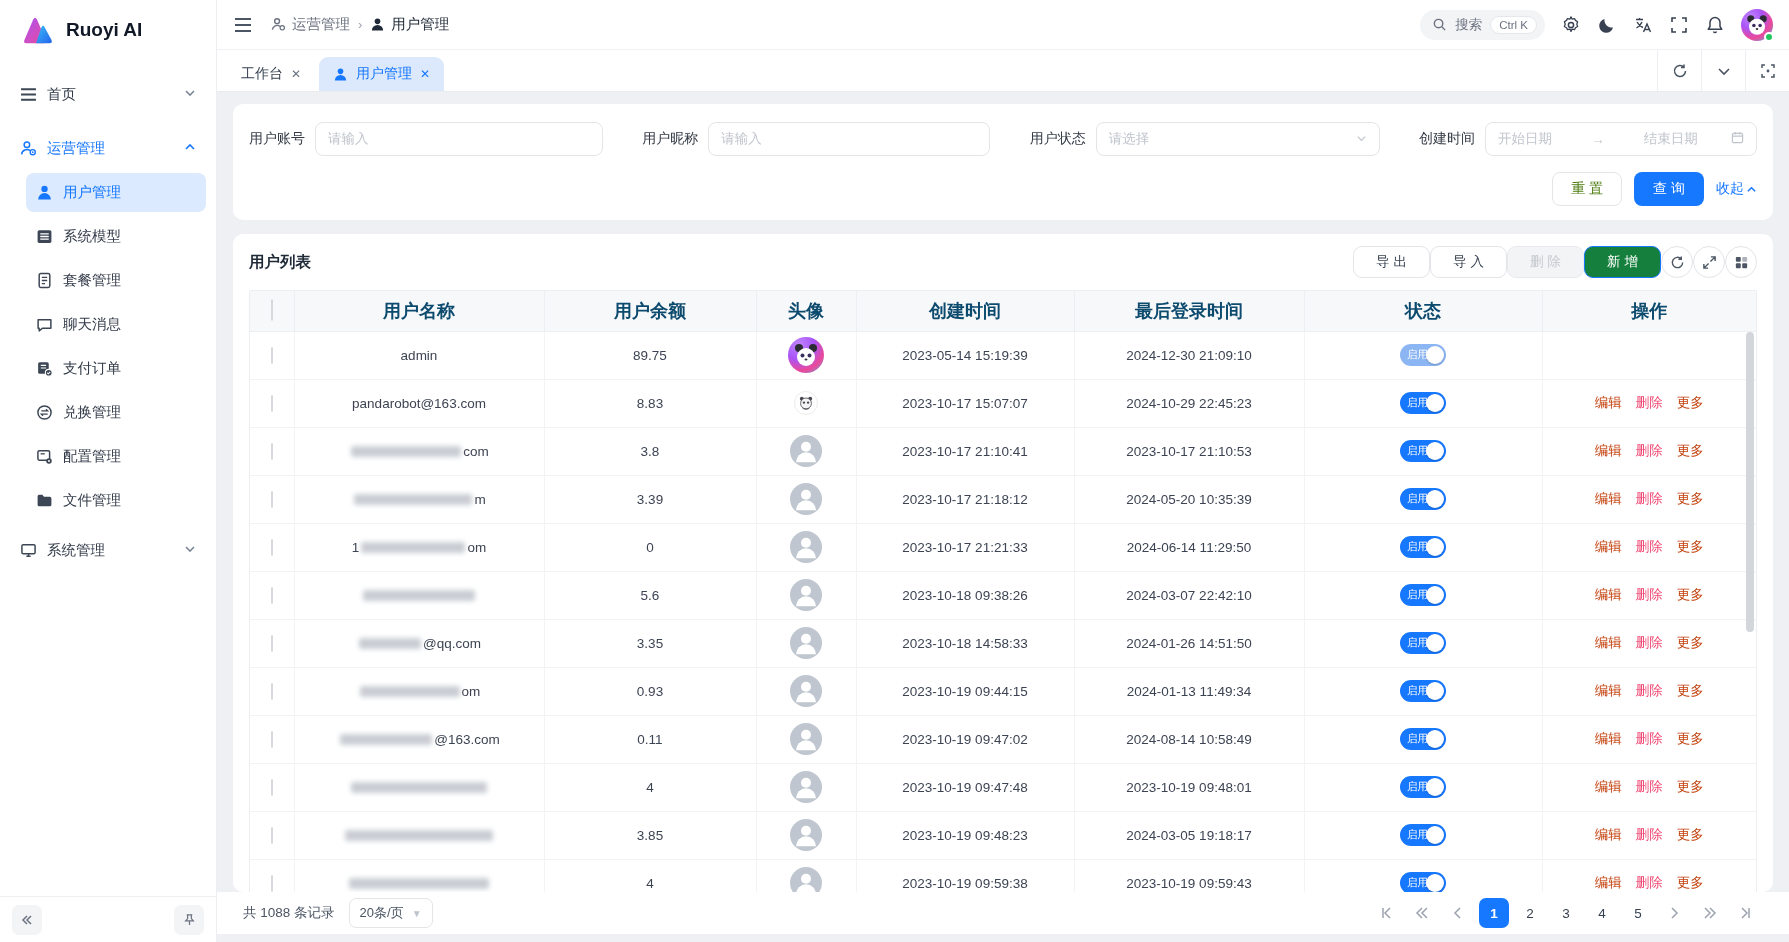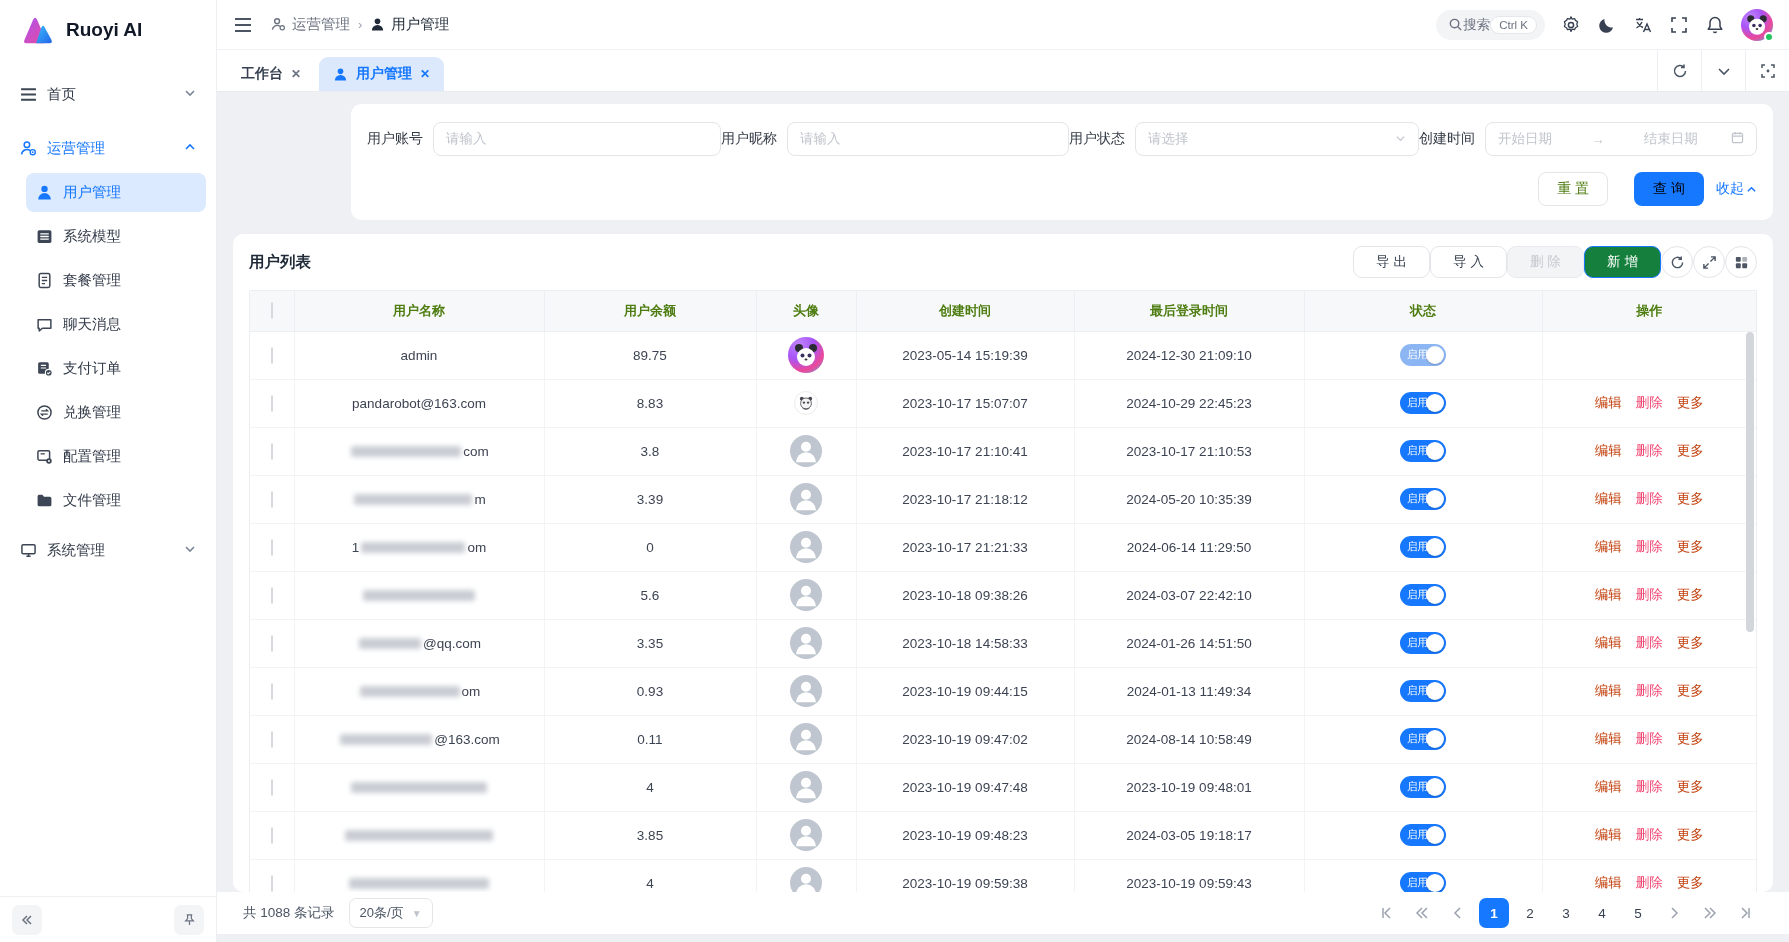--- a/index.html
+++ b/index.html
@@ -31,79 +31,79 @@
   
   .hdr { height:50px; background:#fff; display:flex; align-items:center; padding:0 16px; border-bottom:1px solid #f0f1f4; }
   .hdr .burger { color:#4b5563; width:20px; height:20px; cursor:pointer; }
   .crumbs { display:flex; align-items:center; gap:8px; margin-left:18px; font-size:14.5px; }
   .crumb { display:flex; align-items:center; gap:6px; color:#6b7280; cursor:pointer; }
   .crumb.last { color:#1f2937; }
   .crumb .mi { width:15px; height:15px; color:#6b7280; }
   .crumb.last .mi { color:#1f2937; }
   .crumb-sep { color:#9ca3af; font-size:13px; }
   .hdr-right { margin-left:auto; display:flex; align-items:center; gap:16px; }
-  .search-pill { display:flex; align-items:center; background:#f3f4f6; border-radius:999px; padding:6px 8px 6px 12px; cursor:pointer; }
+  .search-pill { display:flex; align-items:center; gap:8px; background:#f3f4f6; border-radius:999px; padding:6px 8px 6px 12px; cursor:pointer; }
   .search-pill .txt { color:#6b7280; font-size:13.5px; }
   .kbd { background:#fff; border:1px solid #e5e7eb; border-radius:999px; font-size:11.5px; color:#6b7280; padding:2px 8px; }
   .hicon { width:20px; height:20px; color:#374151; cursor:pointer; display:inline-flex; }
   .hicon svg { width:100%; height:100%; }
   .avatar-wrap { position:relative; width:32px; height:32px; cursor:pointer; }
   .avatar-img { width:32px; height:32px; border-radius:50%; background:radial-gradient(circle at 30% 25%, #c084fc 0%, #a855f7 35%, #ec4899 65%, #38bdf8 100%); overflow:hidden; display:flex; align-items:center; justify-content:center; }
   .online-dot { position:absolute; right:-1px; bottom:-1px; width:10px; height:10px; border-radius:50%; background:#22c55e; border:2px solid #fff; }
 
   
   .tabbar { height:42px; background:#fff; display:flex; align-items:stretch; border-bottom:1px solid #e9ebee; }
   .tabs { display:flex; align-items:flex-end; padding:0 10px; gap:4px; flex:1; }
-  .tab { display:flex; align-items:center; gap:8px; padding:8px 14px; font-size:14px; color:#374151; border-radius:9px 9px 0 0; cursor:pointer;font-weight:bold; }
+  .tab { display:flex; align-items:center; gap:8px; padding:8px 14px; font-size:14px; color:#374151; border-radius:9px 9px 0 0; cursor:pointer; }
   .tab .x { color:#6b7280; font-size:12px; }
   .tab.active { background:#dce9fc; color:#1677ff; }
   .tab.active .x { color:#1677ff; }
   .tab .mi { width:15px; height:15px; color:#1677ff; }
   .tab-tools { display:flex; }
   .ttool { width:44px; display:flex; align-items:center; justify-content:center; border-left:1px solid #eceef1; color:#4b5563; cursor:pointer; }
   .ttool svg { width:16px; height:16px; }
 
   
-  .content { flex:1; padding:12px 16px 0 16px; overflow:hidden; display:flex; flex-direction:column; min-height:0;align-items:flex-end; }
+  .content { flex:1; padding:12px 16px 0 16px; overflow:hidden; display:flex; flex-direction:column; min-height:0; }
   .card { background:#fff; border-radius:10px; }
 
   
   .filter-card { padding:18px 16px 14px 16px; margin-bottom:14px; }
   .f-row { display:flex; align-items:center; justify-content:space-between; }
   .f-field { display:flex; align-items:center; gap:10px; }
   .f-label { font-size:14px; color:#333a45; white-space:nowrap; }
   .inp { height:34px; border:1px solid #e3e5e9; border-radius:8px; display:flex; align-items:center; padding:0 12px; color:#c0c4cc; font-size:13.5px; background:#fff; cursor:text; }
   .inp.w1 { width:288px; } .inp.w2 { width:282px; }
   .sel { width:284px; justify-content:space-between; cursor:pointer; }
   .sel .caret { color:#c0c4cc; }
   .dr { width:272px; justify-content:space-between; cursor:pointer; }
   .dr .arrow { color:#c0c4cc; margin:0 6px; }
   .dr .cal { color:#c0c4cc; }
   .f-actions { display:flex; align-items:center; justify-content:flex-end; gap:12px; margin-top:16px; }
   .btn { height:34px; padding:0 18px; border-radius:8px; font-size:14px; display:inline-flex; align-items:center; justify-content:center; cursor:pointer; border:1px solid transparent; }
   .btn.plain { background:#fff; border-color:#e3e5e9; color:#4d7c0f; }
-  .btn.primary { background:#1677ff; color:#000000;margin-left:14px; }
+  .btn.primary { background:#1677ff; color:#ffffff; }
   .link-collapse { color:#1677ff; font-size:14px; display:inline-flex; align-items:center; gap:2px; cursor:pointer; }
 
   
   .table-card { flex:1; min-height:0; padding:12px 16px 0 16px; display:flex; flex-direction:column; }
   .t-head { display:flex; align-items:center; margin-bottom:12px; }
   .t-title { font-size:15.5px; font-weight:bold; color:#1f2937; }
   .t-tools { margin-left:auto; display:flex; align-items:center; gap:0; }
   .tbtn { height:32px; padding:0 18px; border-radius:9px; font-size:13.5px; display:inline-flex; align-items:center; cursor:pointer; letter-spacing:4px; text-indent:4px; }
   .tbtn.outline { background:#fff; border:1px solid #e3e5e9; color:#374151; }
   .tbtn.disabled { background:#f3f4f6; border:1px solid #e9eaee; color:#c3c7cf; cursor:not-allowed; }
   .tbtn.primary { background:#15803d; color:#fff; border:1px solid #1677ff; }
   .cbtn { width:32px; height:32px; border-radius:50%; border:1px solid #e3e5e9; background:#fff; display:flex; align-items:center; justify-content:center; color:#4b5563; cursor:pointer; }
   .cbtn svg { width:15px; height:15px; }
 
   .table-wrap { flex:1; min-height:0; overflow:hidden; position:relative; border:1px solid #eceef1; border-bottom:none; border-radius:2px 2px 0 0; }
   table { width:100%; border-collapse:collapse; table-layout:fixed; }
   col.c-cb{width:44px;} col.c-name{width:250px;} col.c-bal{width:212px;} col.c-av{width:100px;} col.c-cre{width:218px;} col.c-log{width:230px;} col.c-st{width:238px;}
-  th { background:#f7f8fa; font-size:13px; font-weight:bold; color:#4d7c0f; height:40px; border-right:1px solid #eceef1; border-bottom:1px solid #eceef1; }
+  th { background:#f7f8fa; font-size:18px; font-weight:bold; color:#0c4a6e; height:40px; border-right:1px solid #eceef1; border-bottom:1px solid #eceef1; }
   th:last-child { border-right:none; }
   td { height:48px; text-align:center; font-size:13.5px; color:#3c4453; border-right:1px solid #f2f3f5; border-bottom:1px solid #f2f3f5; background:#fff; }
   td:last-child { border-right:none; }
   .cb { width:16px; height:16px; border:1.5px solid #d6d9de; border-radius:4px; margin:0 auto; background:#fff; cursor:pointer; }
   .mask { display:inline-block; height:11px; background:#c9cdd3; border-radius:2px; filter:blur(2.5px); vertical-align:middle; margin:0 2px; }
   .av { margin:0 auto; border-radius:50%; display:flex; align-items:center; justify-content:center; overflow:hidden; }
   .av-grad { width:36px; height:36px; background:radial-gradient(circle at 30% 20%, #c084fc, #a855f7 40%, #ec4899 70%, #38bdf8 105%); }
   .av-small { width:24px; height:24px; background:#fff; border:1px solid #ececec; }
   .av-ph { width:32px; height:32px; background:#bfc6cf; }
   .toggle { width:46px; height:22px; border-radius:999px; background:#1677ff; position:relative; display:inline-flex; align-items:center; cursor:pointer; vertical-align:middle; }

